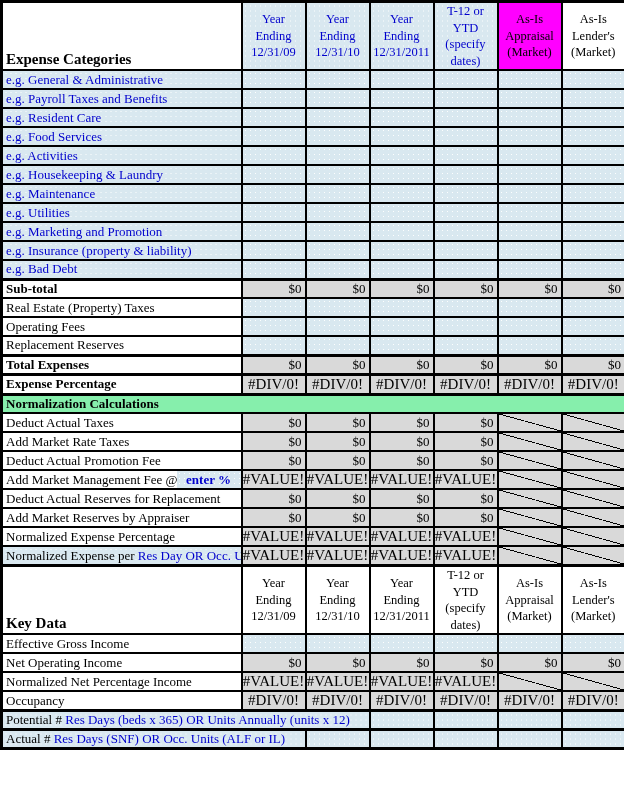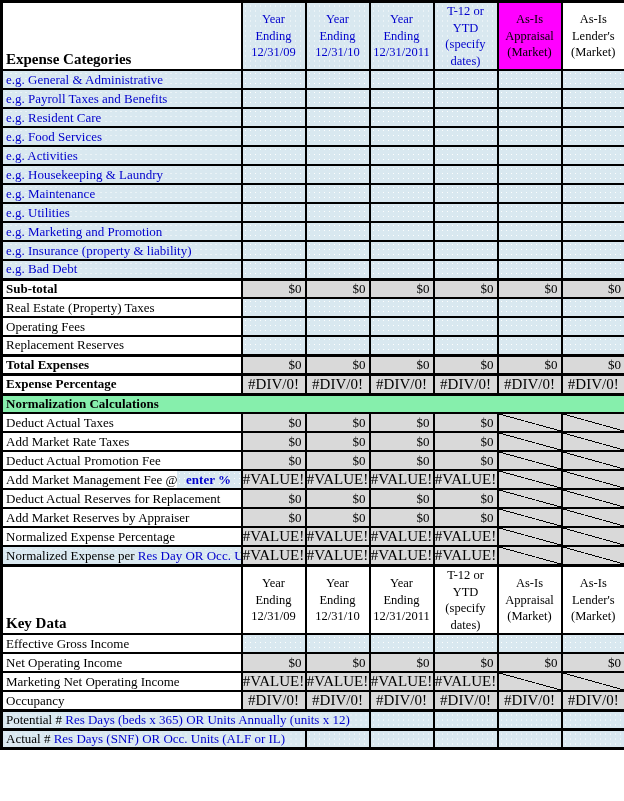--- a/index.html
+++ b/index.html
@@ -329,21 +329,21 @@
       <tr>
         <td class="lbl"><span>Net Operating Income</span></td>
         <td class="gray val">$0</td>
         <td class="gray val">$0</td>
         <td class="gray val">$0</td>
         <td class="gray val">$0</td>
         <td class="gray val">$0</td>
         <td class="gray val">$0</td>
       </tr>
       <tr>
-        <td class="lbl"><span>Marketing Net Operating Income</span></td>
+        <td class="lbl"><span>Normalized Net Percentage Income</span></td>
         <td class="gray err">#VALUE!</td>
         <td class="gray err">#VALUE!</td>
         <td class="gray err">#VALUE!</td>
         <td class="gray err">#VALUE!</td>
         <td class="na"></td>
         <td class="na"></td>
       </tr>
       <tr>
         <td class="lbl"><span>Occupancy</span></td>
         <td class="gray err">#DIV/0!</td>

